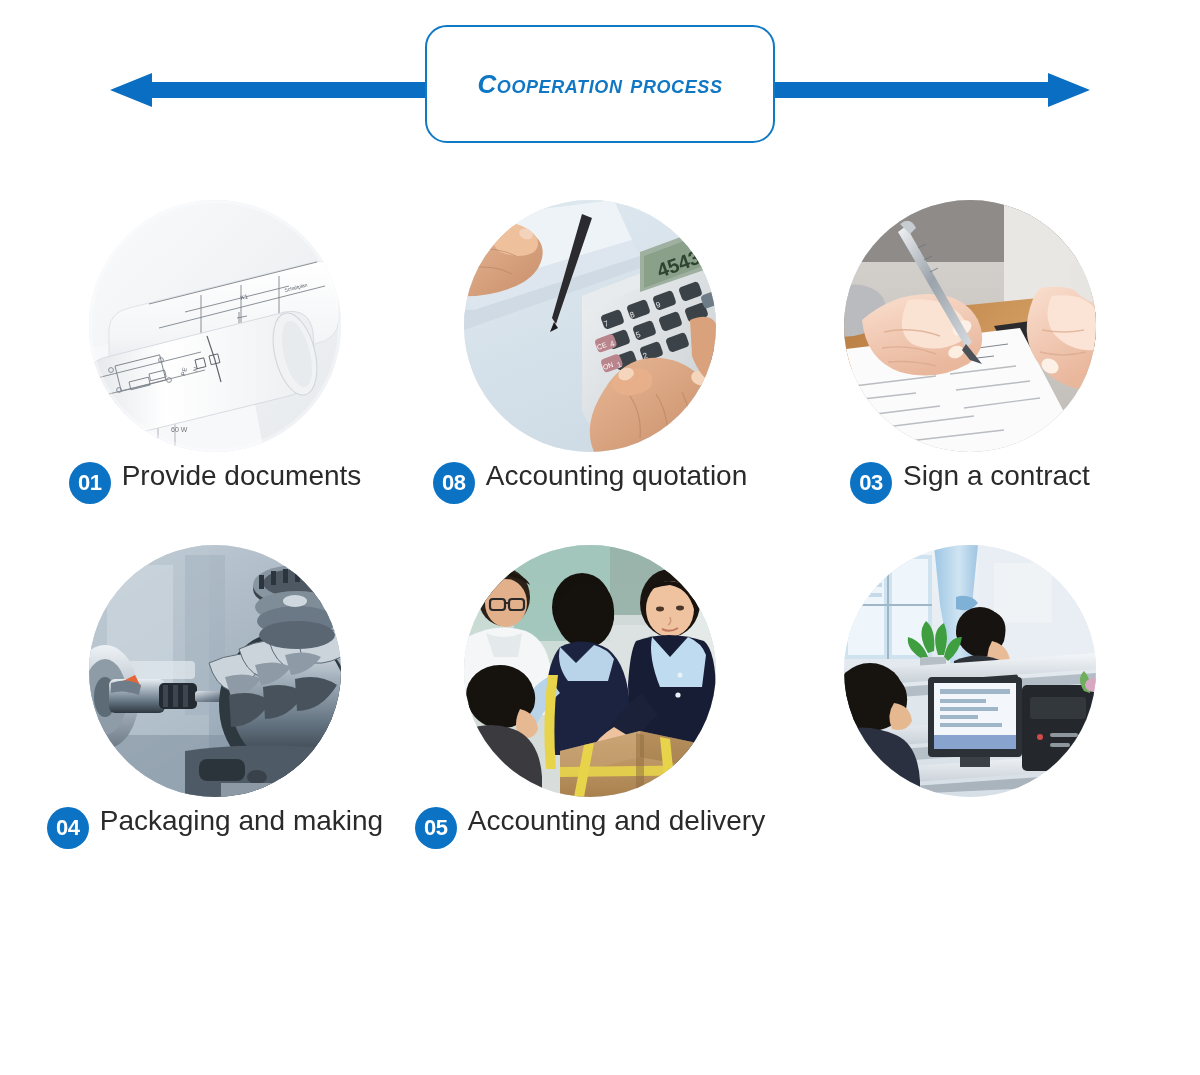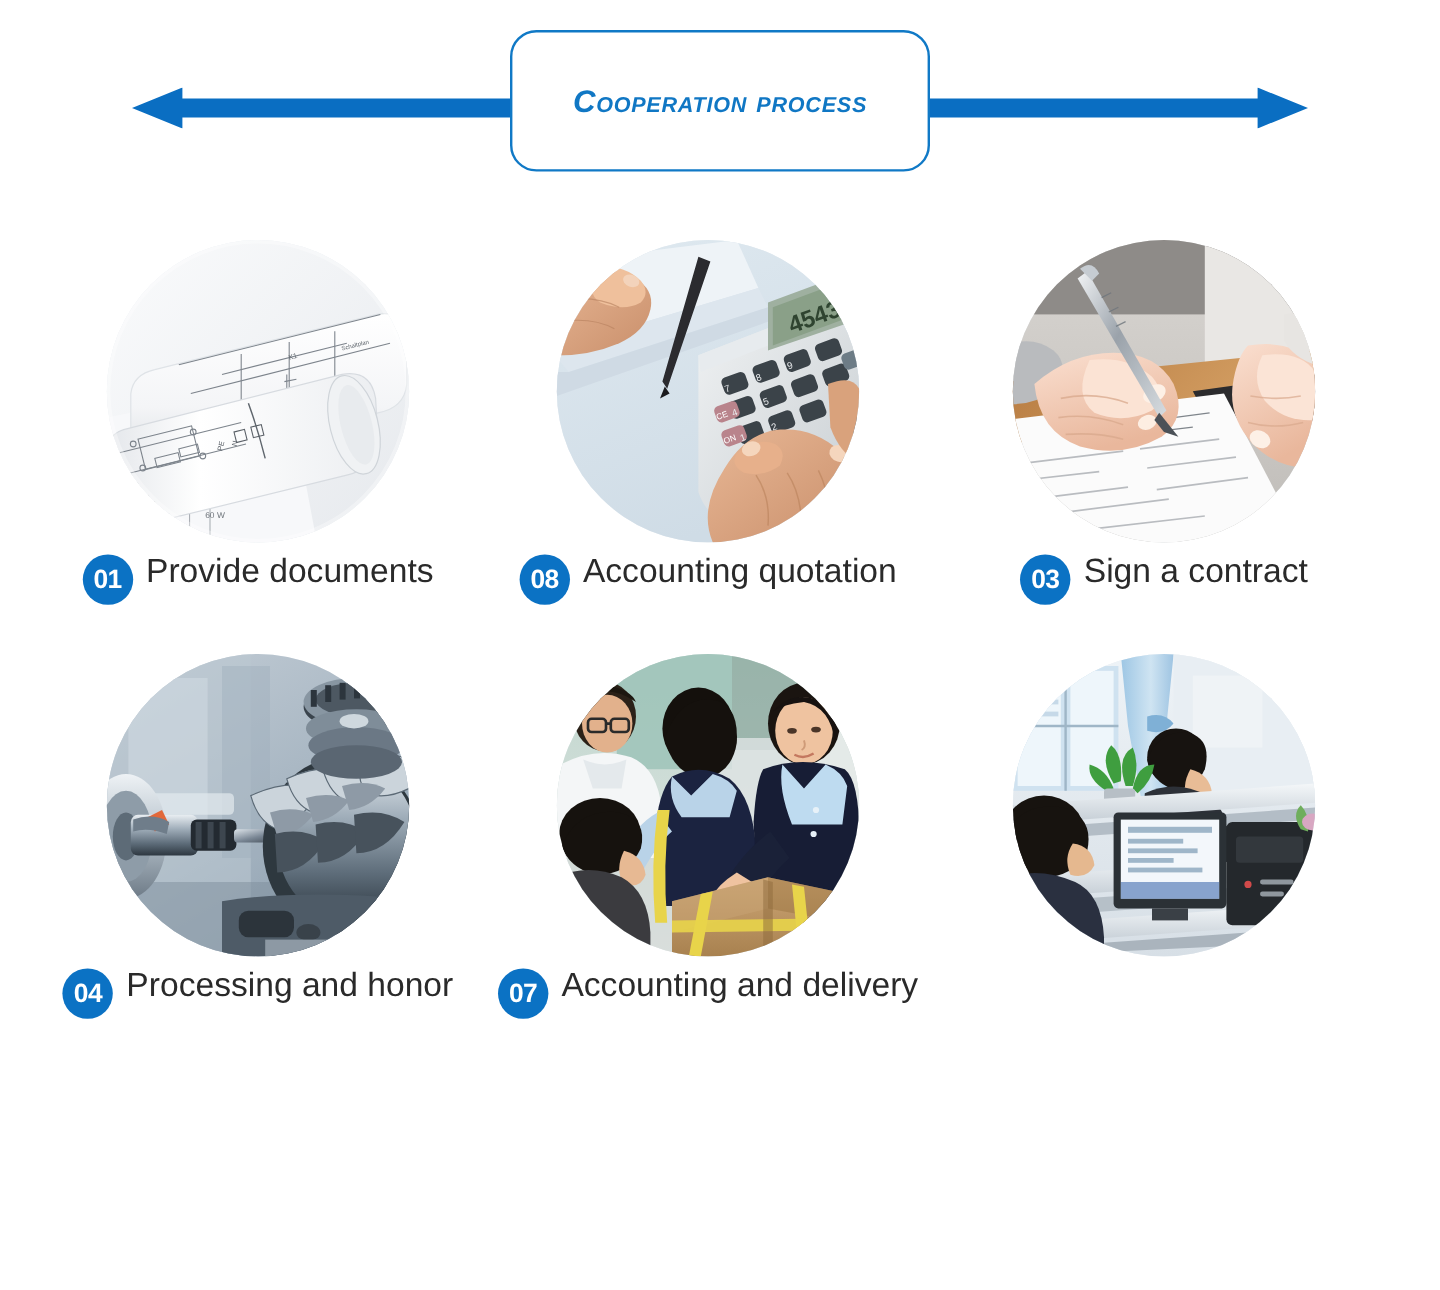--- a/index.html
+++ b/index.html
@@ -509,21 +509,21 @@
           <ellipse cx="206" cy="56" rx="12" ry="6" fill="#cfd8de"></ellipse>
 
           <path d="M96 206 Q160 196 252 204 L252 252 L96 252 Z" fill="#4e5b67"></path>
           <rect x="110" y="214" width="46" height="22" rx="8" fill="#2c343b"></rect>
           <ellipse cx="168" cy="232" rx="10" ry="7" fill="#39424a"></ellipse>
           <rect x="132" y="238" width="110" height="14" fill="#8d99a4"></rect>
         </svg>
       </div>
       <div class="caption">
         <div class="badge">04</div>
-        <div class="step-label">Processing and honor</div>
+        <div class="step-label">Packaging and making</div>
       </div>
     </div>
 
     <div class="step step-c2">
       <div class="photo">
         <svg viewBox="0 0 252 252">
           <defs>
             <linearGradient id="offBg" x1="0" y1="0" x2="0" y2="1">
               <stop offset="0%" stop-color="#bfd6cd"></stop>
                 <stop offset="100%" stop-color="#e2e6e4"></stop>
@@ -586,21 +586,21 @@
           <path d="M176 186 L252 202 L252 226 L176 212 Z" fill="#96713f" opacity="0.45"></path>
           <g fill="#e8d44a">
             <path d="M120 200 L130 198 L120 252 L110 252 Z"></path>
             <path d="M196 192 L206 194 L212 252 L202 252 Z"></path>
             <path d="M96 222 L252 220 L252 230 L96 232 Z" opacity="0.9"></path>
           </g>
           <path d="M172 188 L180 190 L180 252 L172 252 Z" fill="#8d6a3c" opacity="0.5"></path>
         </svg>
       </div>
       <div class="caption">
-        <div class="badge">07</div>
+        <div class="badge">05</div>
         <div class="step-label">Accounting and delivery</div>
       </div>
     </div>
 
     <div class="step step-c3">
       <div class="photo">
         <svg viewBox="0 0 252 252">
           <defs>
             <linearGradient id="offWall" x1="0" y1="0" x2="0" y2="1">
               <stop offset="0%" stop-color="#eef3f7"></stop>

